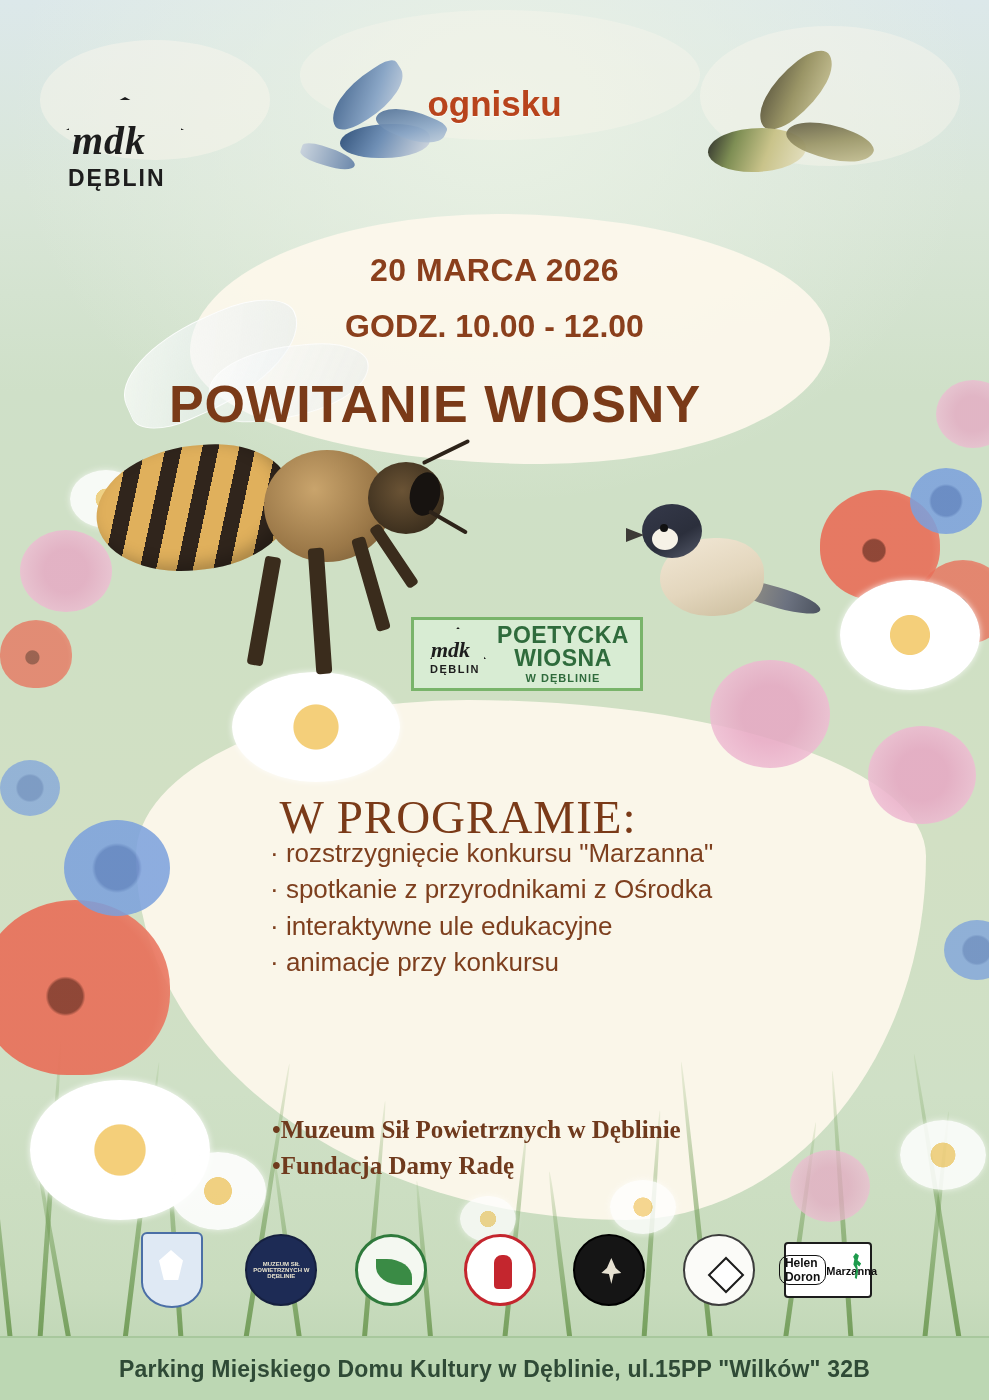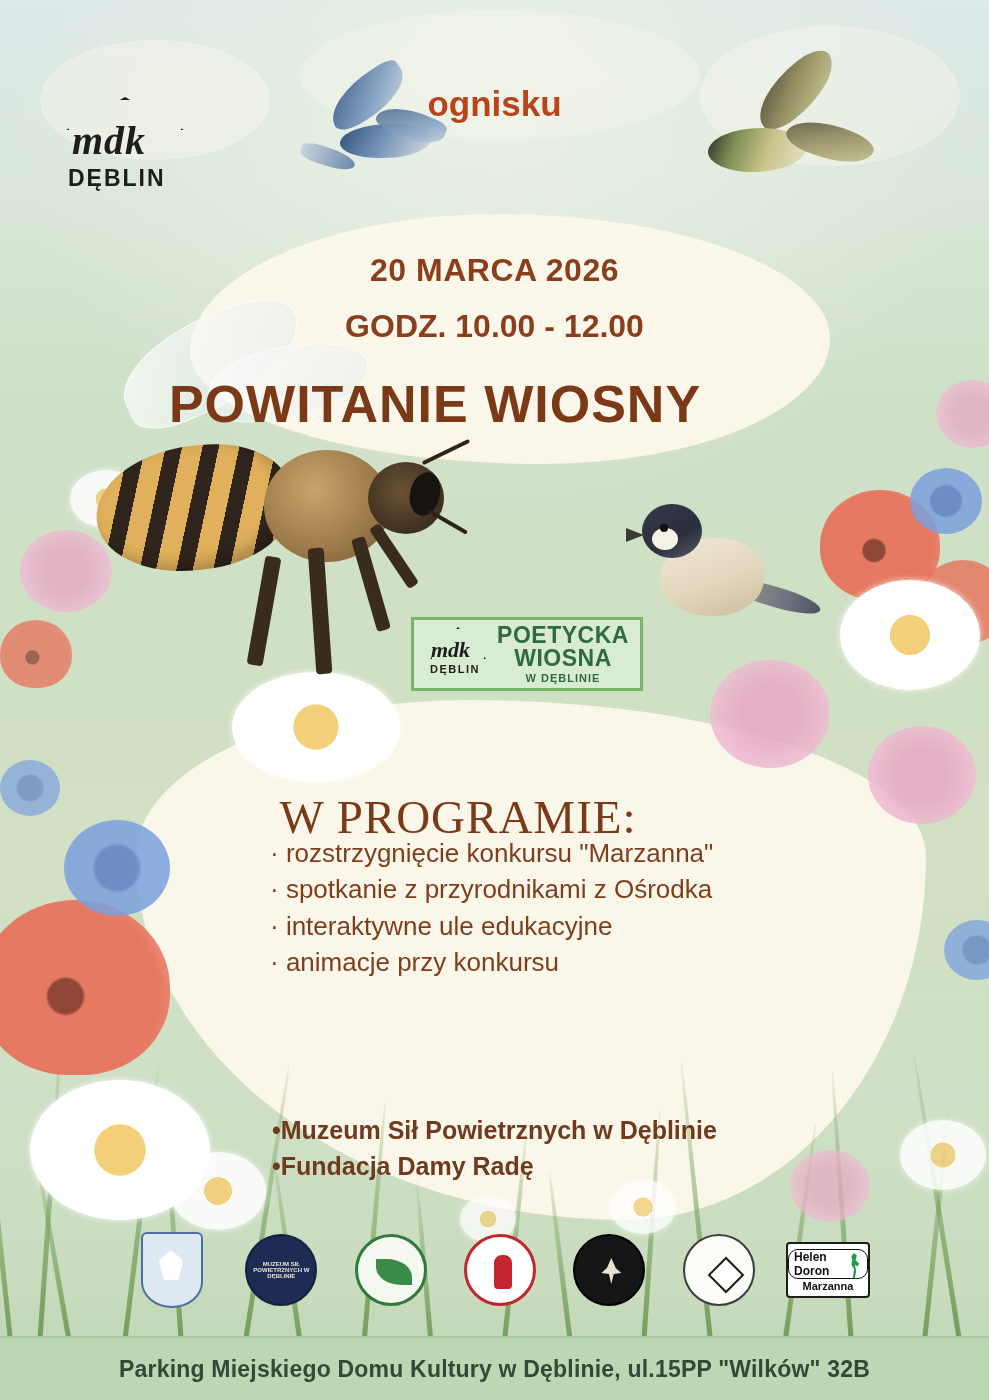--- a/index.html
+++ b/index.html
@@ -454,20 +454,21 @@
   }
   .stoiska-list {
     position: absolute;
     top: 1112px;
     left: 272px;
     width: 660px;
     font-size: 25px;
     font-weight: bold;
     color: #6f3a1d;
     line-height: 1.45;
+    font-family: Liberation Serif, serif;
   }
 
   
   .logos {
     position: absolute;
     left: 130px;
     top: 1228px;
     width: 740px;
     height: 84px;
     display: flex;
@@ -567,21 +568,21 @@
   }
   .lg-hd {
     width: 84px;
     height: 52px;
     background: #ffffff;
     border: 2px solid #1c1c1c;
     border-radius: 4px;
     display: flex;
     align-items: center;
     justify-content: center;
-    flex-direction: column;
+    flex-direction: row;
     position: relative;
   }
   .lg-hd .hd-main {
     font-size: 12px;
     font-weight: bold;
     color: #111;
     border: 1px solid #111;
     border-radius: 10px;
     padding: 0 5px;
   }

